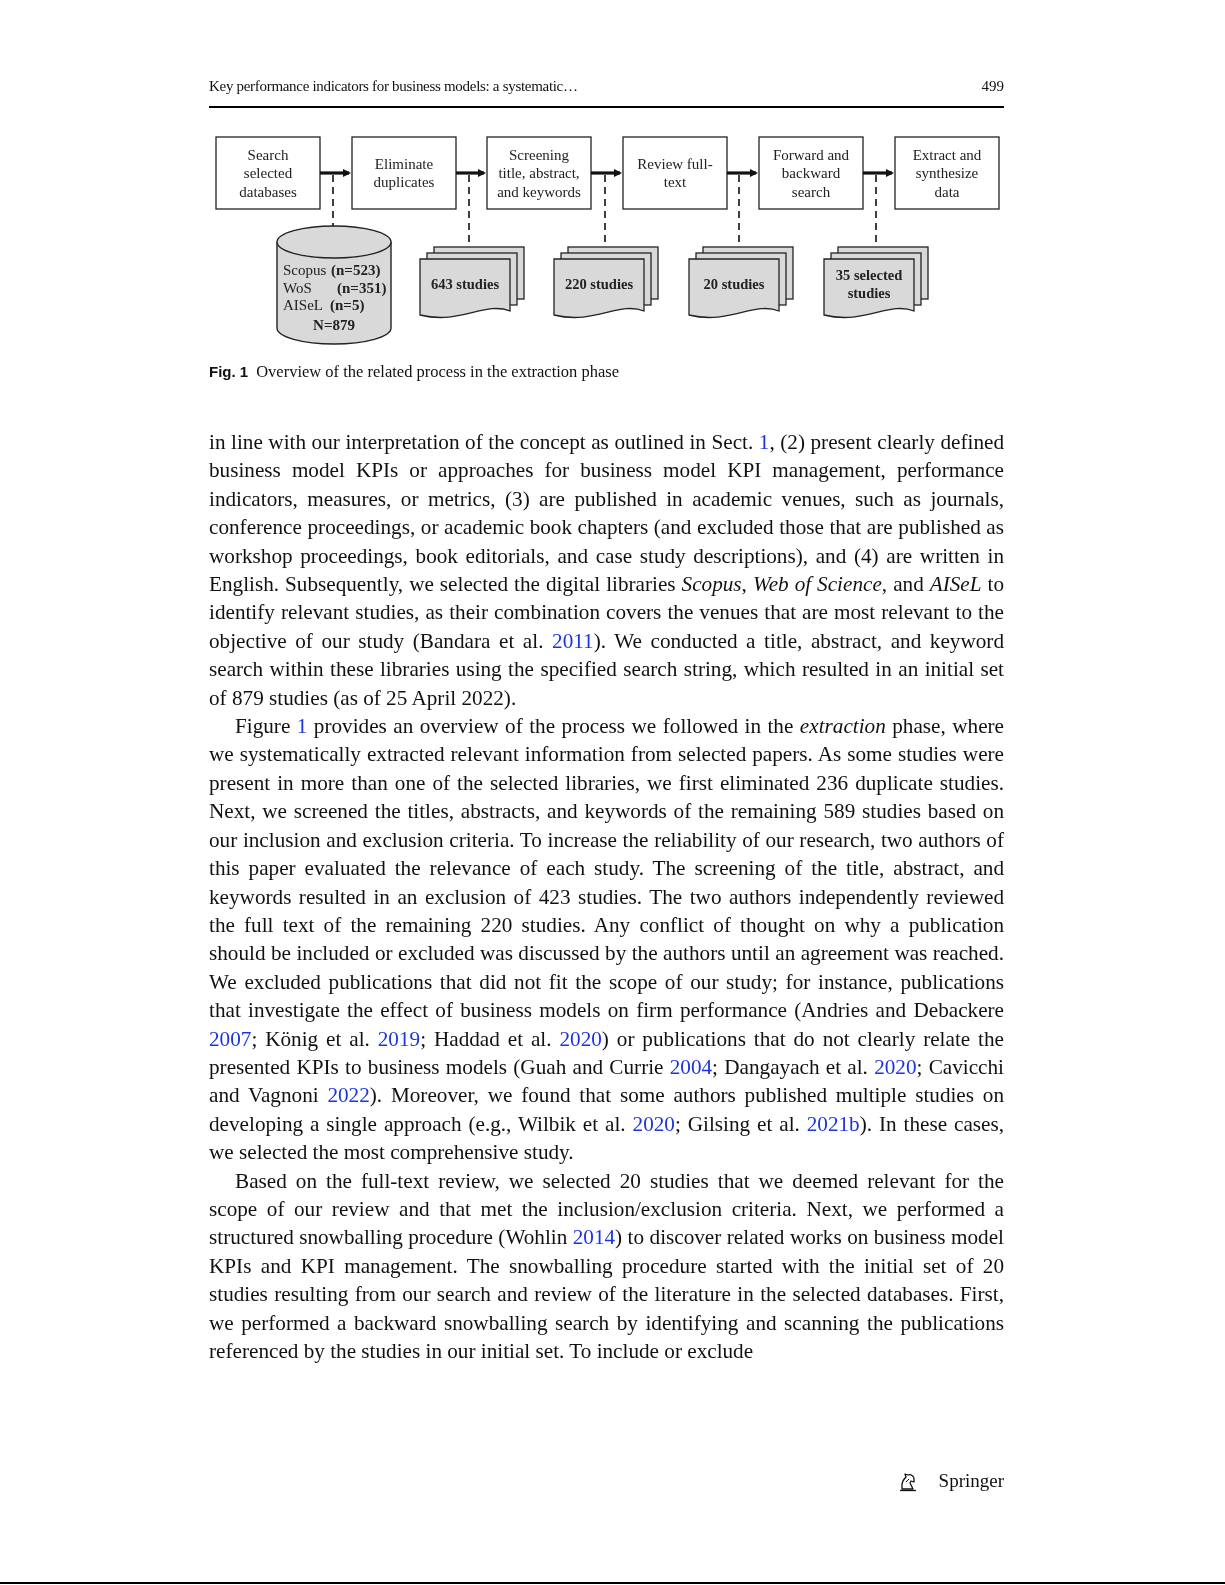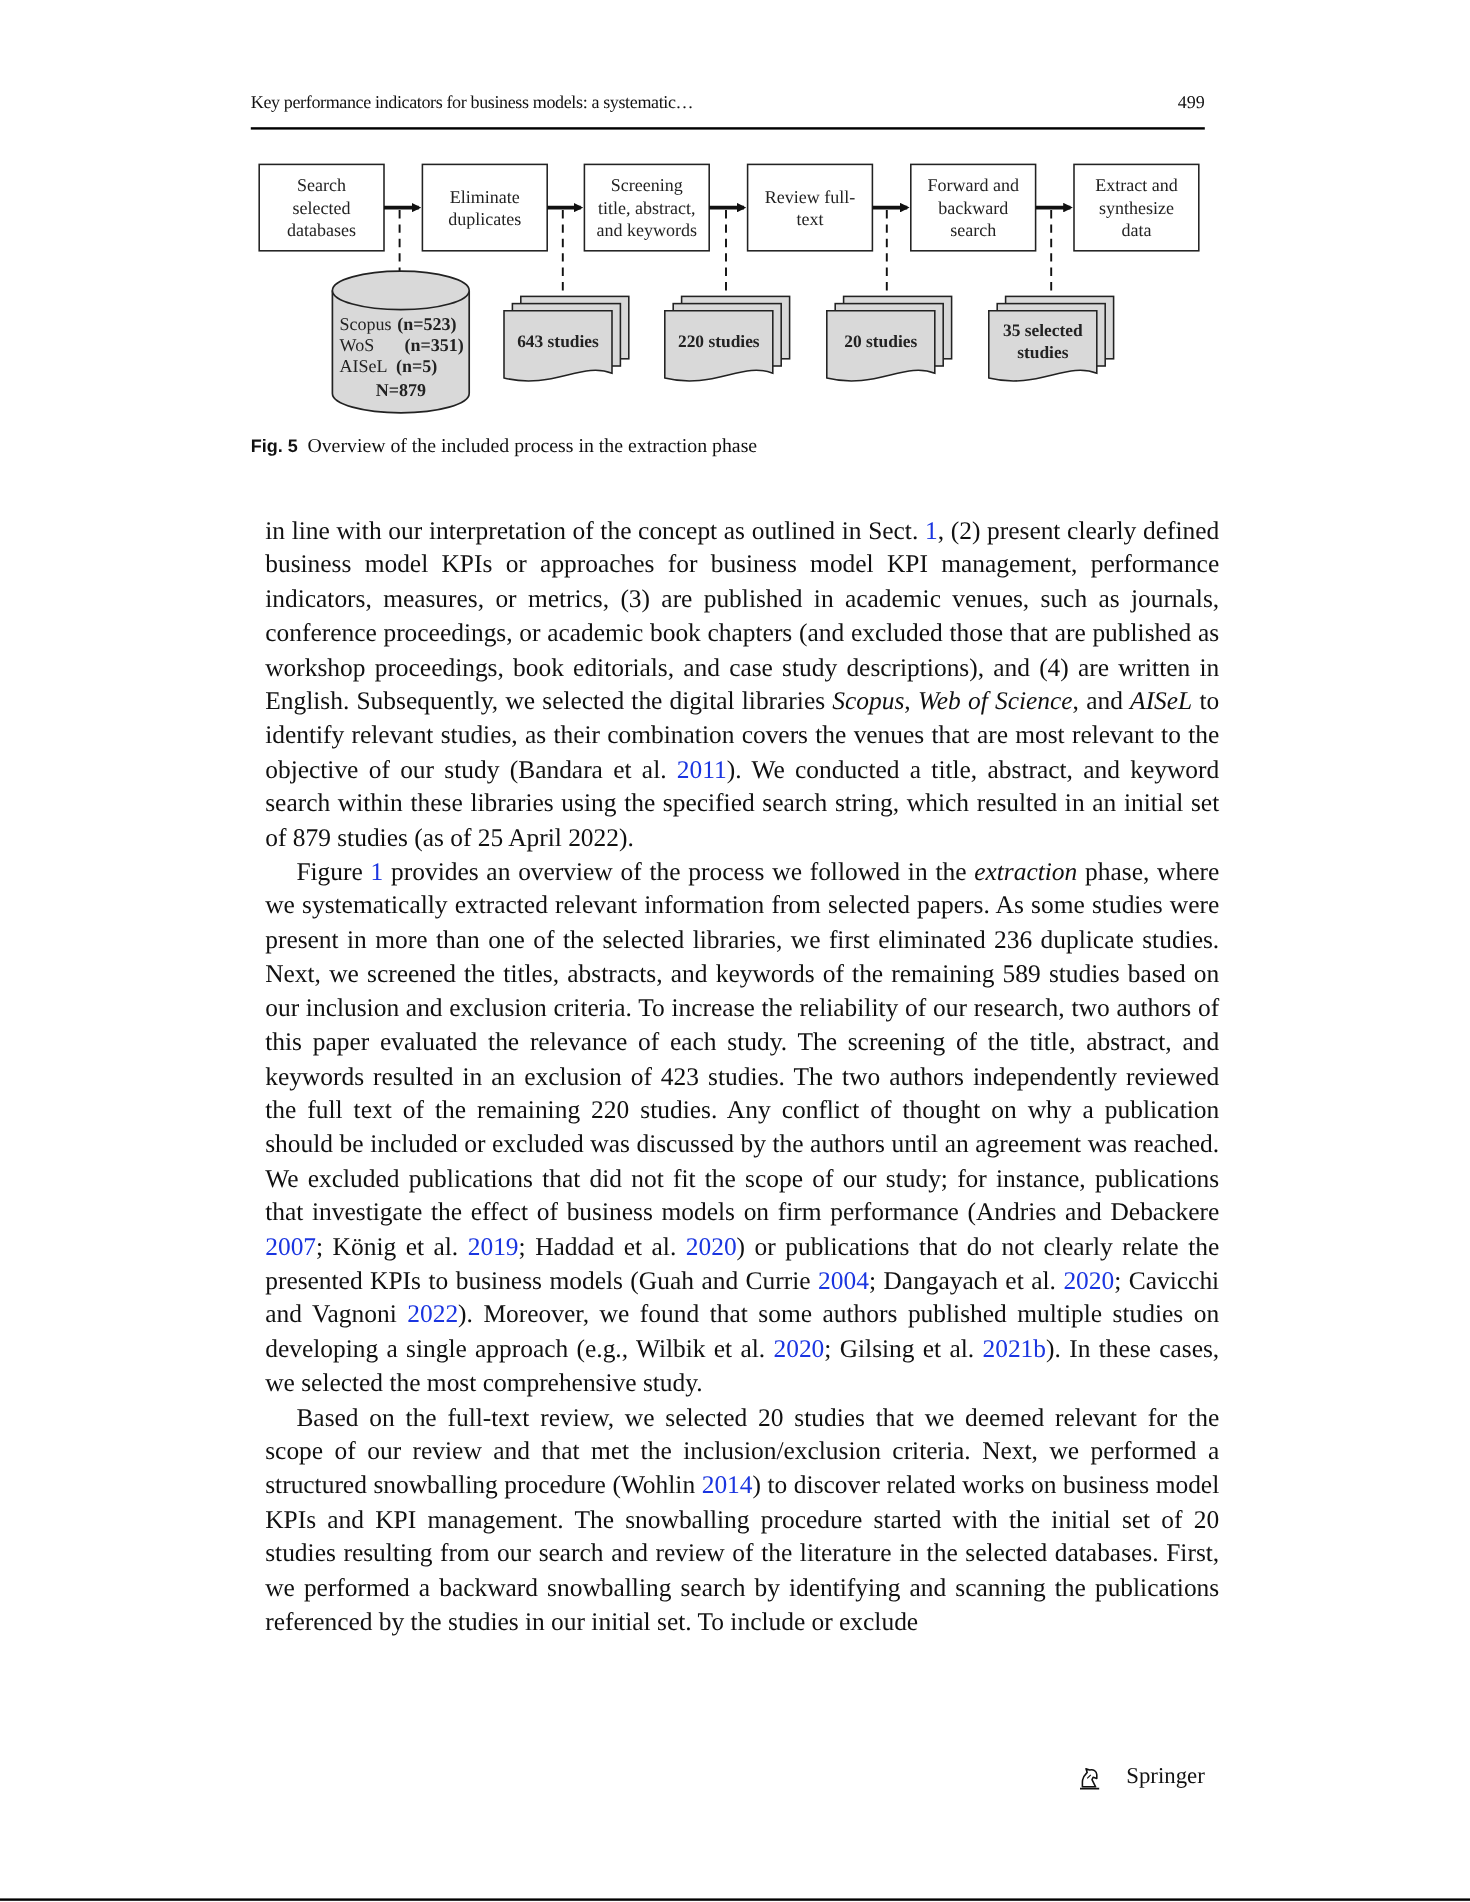--- a/index.html
+++ b/index.html
@@ -4,21 +4,21 @@
 <style>
   html, body { margin:0; padding:0; background:#ffffff; }
   body { width:1225px; height:1585px; position:relative; overflow:hidden; color:#111; }
   .header { position:absolute; left:209px; top:76px; width:795px; height:26px; font-family:Liberation Serif, serif; font-size:15px; color:#111; }
   .header .title { position:absolute; left:0; top:2px; letter-spacing:-0.3px; }
   .header .pnum { position:absolute; right:0; top:2px; }
   .header-rule { position:absolute; left:209px; top:106px; width:795px; height:2px; background:#000; }
   svg.fig { position:absolute; left:205px; top:125px; }
   .caption { position:absolute; left:209px; top:362px; font-family:"Liberation Serif", serif; font-size:16.5px; color:#111; }
   .caption .lab { font-family:"Liberation Sans", sans-serif; font-weight:bold; font-size:15px; margin-right:8px; }
-  .body-text { position:absolute; left:209px; top:428px; width:795px; font-family:"Liberation Serif", serif; font-size:21.2px; line-height:28.4px; color:#111; text-align:justify;margin-left:12px; }
+  .body-text { position:absolute; left:209px; top:428px; width:795px; font-family:"Liberation Serif", serif; font-size:21.2px; line-height:28.4px; color:#111; text-align:justify; }
   .body-text p { margin:0; }
   .body-text p.indent { text-indent:26px; }
   .ref { color:#1a35e0; }
   .footer { position:absolute; right:221px; top:1470px; font-family:"Liberation Serif", serif; font-size:19px; color:#111; display:flex; align-items:center; gap:20px; }
   .footer-rule { position:absolute; left:0; top:1582px; width:1225px; height:2px; background:#000; }
   svg text { font-family:"Liberation Serif", serif; }
 </style>
 </head>
 <body>
 
@@ -112,21 +112,21 @@
         <rect x="633" y="122" width="90" height="52" fill="#d9d9d9" stroke="#222222" stroke-width="1.3"></rect>
         <rect x="626" y="128" width="90" height="52" fill="#d9d9d9" stroke="#222222" stroke-width="1.3"></rect>
         <path d="M619,134 L709,134 L709,186 C683.8,176 659.5,200 619,190 Z" fill="#d9d9d9" stroke="#222222" stroke-width="1.3"></path>
         <text x="664" y="155" text-anchor="middle" font-size="14.5" fill="#222" font-weight="bold">35 selected</text>
         <text x="664" y="173" text-anchor="middle" font-size="14.5" fill="#222" font-weight="bold">studies</text>
       </g>
     </g>
 </svg>
 
 <div class="caption">
-  <span class="lab">Fig. 5</span><span>Overview of the included process in the extraction phase</span>
+  <span class="lab">Fig. 1</span><span>Overview of the related process in the extraction phase</span>
 </div>
 
 <div class="body-text">
   <p id="p1"><span>in line with our interpretation of the concept as outlined in Sect. </span><span class="ref">1</span><span>, (2) present clearly defined business model KPIs or approaches for business model KPI management, per­formance indicators, measures, or metrics, (3) are published in academic venues, such as journals, conference proceedings, or academic book chapters (and excluded those that are published as workshop proceedings, book editorials, and case study descrip­tions), and (4) are written in English. Subsequently, we selected the digital libraries </span><i>Scopus</i><span>, </span><i>Web of Science</i><span>, and </span><i>AISeL</i><span> to identify relevant studies, as their combination covers the venues that are most relevant to the objective of our study (Bandara et al. </span><span class="ref">2011</span><span>). We conducted a title, abstract, and keyword search within these libraries using the specified search string, which resulted in an initial set of 879 studies (as of 25 April 2022).</span></p>
   <p id="p2" class="indent"><span>Figure </span><span class="ref">1</span><span> provides an overview of the process we followed in the </span><i>extraction</i><span> phase, where we systematically extracted relevant information from selected papers. As some studies were present in more than one of the selected libraries, we first eliminated 236 duplicate studies. Next, we screened the titles, abstracts, and keywords of the remain­ing 589 studies based on our inclusion and exclusion criteria. To increase the reliability of our research, two authors of this paper evaluated the relevance of each study. The screening of the title, abstract, and keywords resulted in an exclusion of 423 studies. The two authors independently reviewed the full text of the remaining 220 studies. Any conflict of thought on why a publication should be included or excluded was discussed by the authors until an agreement was reached. We excluded publications that did not fit the scope of our study; for instance, publications that investigate the effect of busi­ness models on firm performance (Andries and Debackere </span><span class="ref">2007</span><span>; König et al. </span><span class="ref">2019</span><span>; Haddad et al. </span><span class="ref">2020</span><span>) or publications that do not clearly relate the presented KPIs to busi­ness models (Guah and Currie </span><span class="ref">2004</span><span>; Dangayach et al. </span><span class="ref">2020</span><span>; Cavicchi and Vagnoni </span><span class="ref">2022</span><span>). Moreover, we found that some authors published multiple studies on developing a single approach (e.g., Wilbik et al. </span><span class="ref">2020</span><span>; Gilsing et al. </span><span class="ref">2021b</span><span>). In these cases, we selected the most comprehensive study.</span></p>
   <p id="p3" class="indent"><span>Based on the full-text review, we selected 20 studies that we deemed relevant for the scope of our review and that met the inclusion/exclusion criteria. Next, we performed a structured snowballing procedure (Wohlin </span><span class="ref">2014</span><span>) to discover related works on business model KPIs and KPI management. The snowballing procedure started with the initial set of 20 studies resulting from our search and review of the literature in the selected databases. First, we performed a backward snowballing search by identifying and scan­ning the publications referenced by the studies in our initial set. To include or exclude</span></p>
 </div>
 
 <div class="footer">
   <svg width="22" height="22" viewBox="0 0 22 22">

